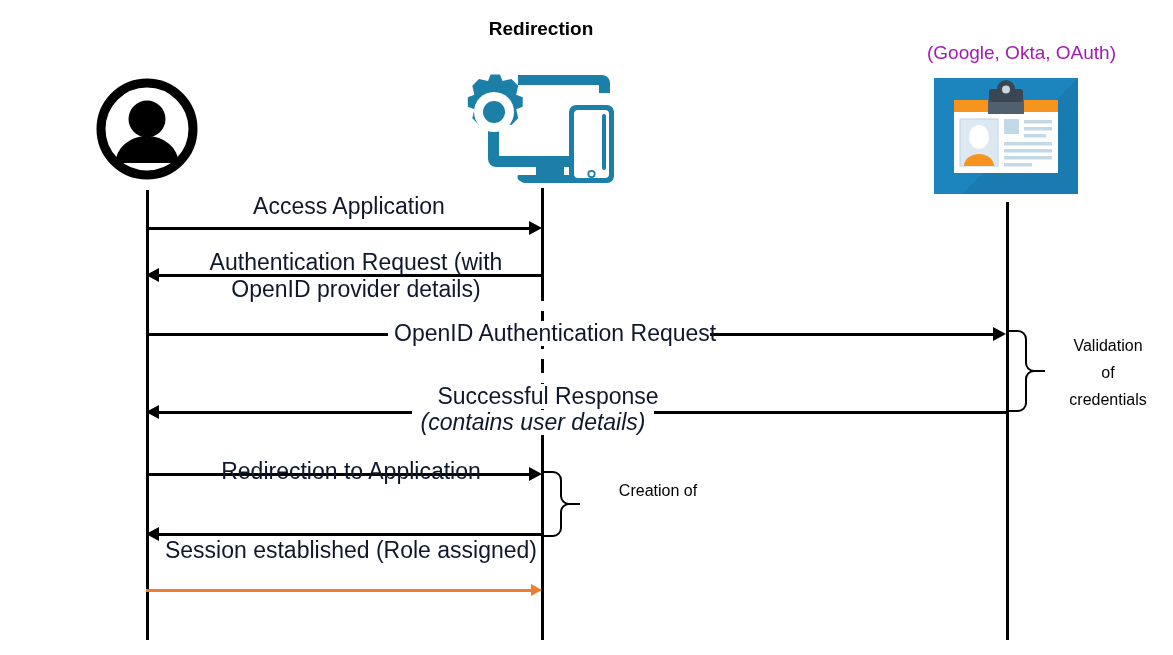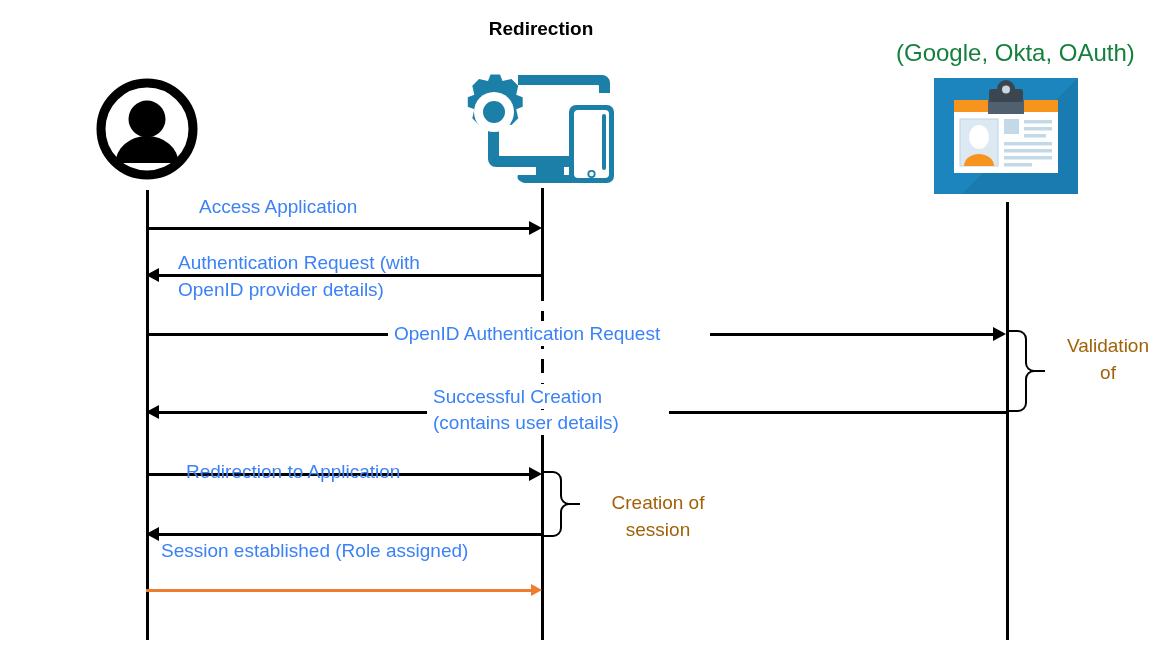--- a/index.html
+++ b/index.html
@@ -24,22 +24,22 @@
     text-align: center;
     font-weight: bold;
     color: #000000;
     font-size: 19px;
     line-height: 24px;
     white-space: nowrap;
   }
   .actor-subtitle {
     position: absolute;
     text-align: right;
-    color: #15803d;
-    font-size: 24px;
+    color: #a21caf;
+    font-size: 19px;
     line-height: 24px;
     white-space: nowrap;
   }
 
   
   .lifeline {
     position: absolute;
     width: 0;
     border-left: 3px solid #000000;
   }
@@ -77,35 +77,36 @@
   }
   .arrowhead.right.orange {
     border-left-color: #ED7D31;
     border-top-width: 6px;
     border-bottom-width: 6px;
     border-left-width: 11px;
   }
 
   .msg-label {
     position: absolute;
-    color: #3b82f6;
-    font-size: 19px;
+    text-align: center;
+    color: #0f172a;
+    font-size: 23px;
     line-height: 25px;
     white-space: nowrap;
     background: #ffffff;
     padding: 0 6px;
   }
   .msg-label.nobg { background: transparent; }
 
   
   .brace-note {
     position: absolute;
     text-align: center;
-    color: #a16207;
-    font-size: 19px;
+    color: #000000;
+    font-size: 16px;
     line-height: 27px;
   }
   .brace-svg { position: absolute; }
 
   
   .user-icon { position: absolute; }
 
   
   .app-icon { position: absolute; }
 
@@ -197,22 +198,22 @@
   <div class="arrowhead left" style="left:146px; top:268px;"></div>
   <div class="msg-label nobg" style="left:172px; top:277px; width:356px;">OpenID provider details)</div>
   <div class="msg-label nobg" style="left:172px; top:250px; width:356px;">Authentication Request (with</div>
 
   <div class="msg-line" style="left:146px; top:333px; width:849px;"></div>
   <div class="arrowhead right" style="left:993px; top:327px;"></div>
   <div class="msg-label" style="left:388px; top:321px; width:310px;">OpenID Authentication Request</div>
 
   <div class="msg-line" style="left:158px; top:411px; width:848px;"></div>
   <div class="arrowhead left" style="left:146px; top:405px;"></div>
-  <div class="msg-label" style="left:427px; top:384px; width:230px;">Successful Creation</div>
-  <div class="msg-label" style="left:427px; top:410px; width:230px;">(contains user details)</div>
+  <div class="msg-label" style="left:427px; top:384px; width:230px;">Successful Response</div>
+  <div class="msg-label" style="left:412px; top:410px; width:230px;font-style:italic;">(contains user details)</div>
 
   <div class="msg-line" style="left:146px; top:473px; width:390px;"></div>
   <div class="arrowhead right" style="left:529px; top:467px;"></div>
   <div class="msg-label nobg" style="left:180px; top:459px; width:330px;">Redirection to Application</div>
 
   <div class="msg-line" style="left:158px; top:533px; width:386px;"></div>
   <div class="arrowhead left" style="left:146px; top:527px;"></div>
   <div class="msg-label nobg" style="left:155px; top:538px; width:380px;">Session established (Role assigned)</div>
 
   <div class="msg-line orange" style="left:146px; top:589px; width:388px;"></div>
@@ -220,26 +221,26 @@
 
   <div class="brace-svg" style="left:1006px; top:328px;">
     <svg width="42" height="88" viewBox="0 0 42 88">
       <path d="M2 3 h10 a8 8 0 0 1 8 8 v24 a8 8 0 0 0 8 8 a8 8 0 0 0 -8 8 v24 a8 8 0 0 1 -8 8 h-10" fill="none" stroke="#000000" stroke-width="2"></path>
       <path d="M28 43 h11" fill="none" stroke="#000000" stroke-width="2"></path>
     </svg>
   </div>
   <div class="brace-note" style="left:1044px; top:332px; width:128px;">
     <div>Validation</div>
     <div>of</div>
+    <div>credentials</div>
   </div>
 
   <div class="brace-svg" style="left:541px; top:469px;">
     <svg width="42" height="70" viewBox="0 0 42 70">
       <path d="M2 3 h10 a8 8 0 0 1 8 8 v16 a8 8 0 0 0 8 8 a8 8 0 0 0 -8 8 v16 a8 8 0 0 1 -8 8 h-10" fill="none" stroke="#000000" stroke-width="2"></path>
       <path d="M28 35 h11" fill="none" stroke="#000000" stroke-width="2"></path>
     </svg>
   </div>
-  <div class="brace-note" style="left:578px; top:477px; width:160px;margin-top:12px;">
+  <div class="brace-note" style="left:578px; top:477px; width:160px;">
     <div>Creation of</div>
-    <div>session</div>
   </div>
 
 </div>
 
 </body></html>

